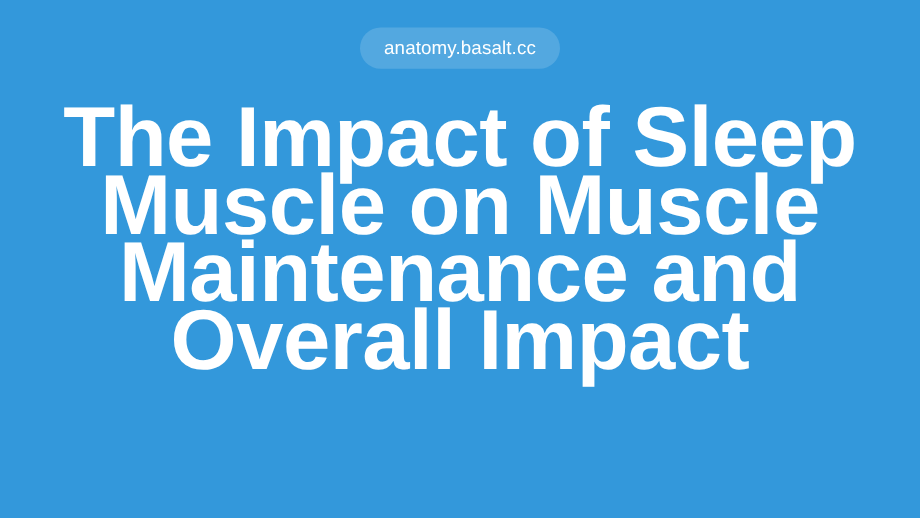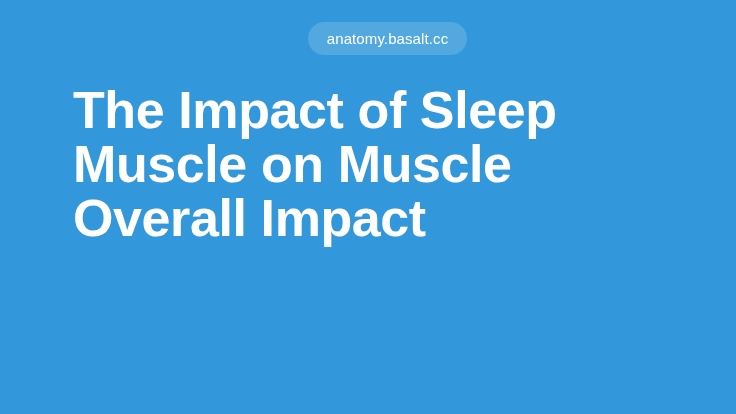--- a/index.html
+++ b/index.html
@@ -18,21 +18,20 @@
 
   #cover-card {
     position: relative;
     box-sizing: border-box;
     width: 736px;
     height: 414px;
     background-color: #3398db;
     display: flex;
     flex-direction: column;
     align-items: center;
-    padding-left: 39px;
   }
 
   #site-badge {
     margin-top: 22px;
     height: 33px;
     padding: 0 19px;
     border-radius: 999px;
     background-color: rgba(255, 255, 255, 0.155);
     display: flex;
     align-items: center;
@@ -47,22 +46,23 @@
     letter-spacing: 0.1px;
     line-height: 1;
   }
 
   #cover-title {
     margin: 16px;
     padding: 0 34px;
     margin-top: 28px;
     width: 100%;
     box-sizing: border-box;
+    text-align: center;
     color: #ffffff;
-    font-size: 52px;
+    font-size: 68px;
     font-weight: 700;
     line-height: 54px;
     letter-spacing: -0.4px;
   }
 
   #cover-title .title-line {
     display: block;
   }
 </style>
 </head>
@@ -70,16 +70,17 @@
 
 <div id="cover-card">
 
   <div id="site-badge">
     <span id="site-badge-label">anatomy.basalt.cc</span>
   </div>
 
   <h1 id="cover-title">
     <span class="title-line">The Impact of Sleep</span>
     <span class="title-line">Muscle on Muscle</span>
+    <span class="title-line">Maintenance and</span>
     <span class="title-line">Overall Impact</span>
   </h1>
 
 </div>
 
 </body></html>

